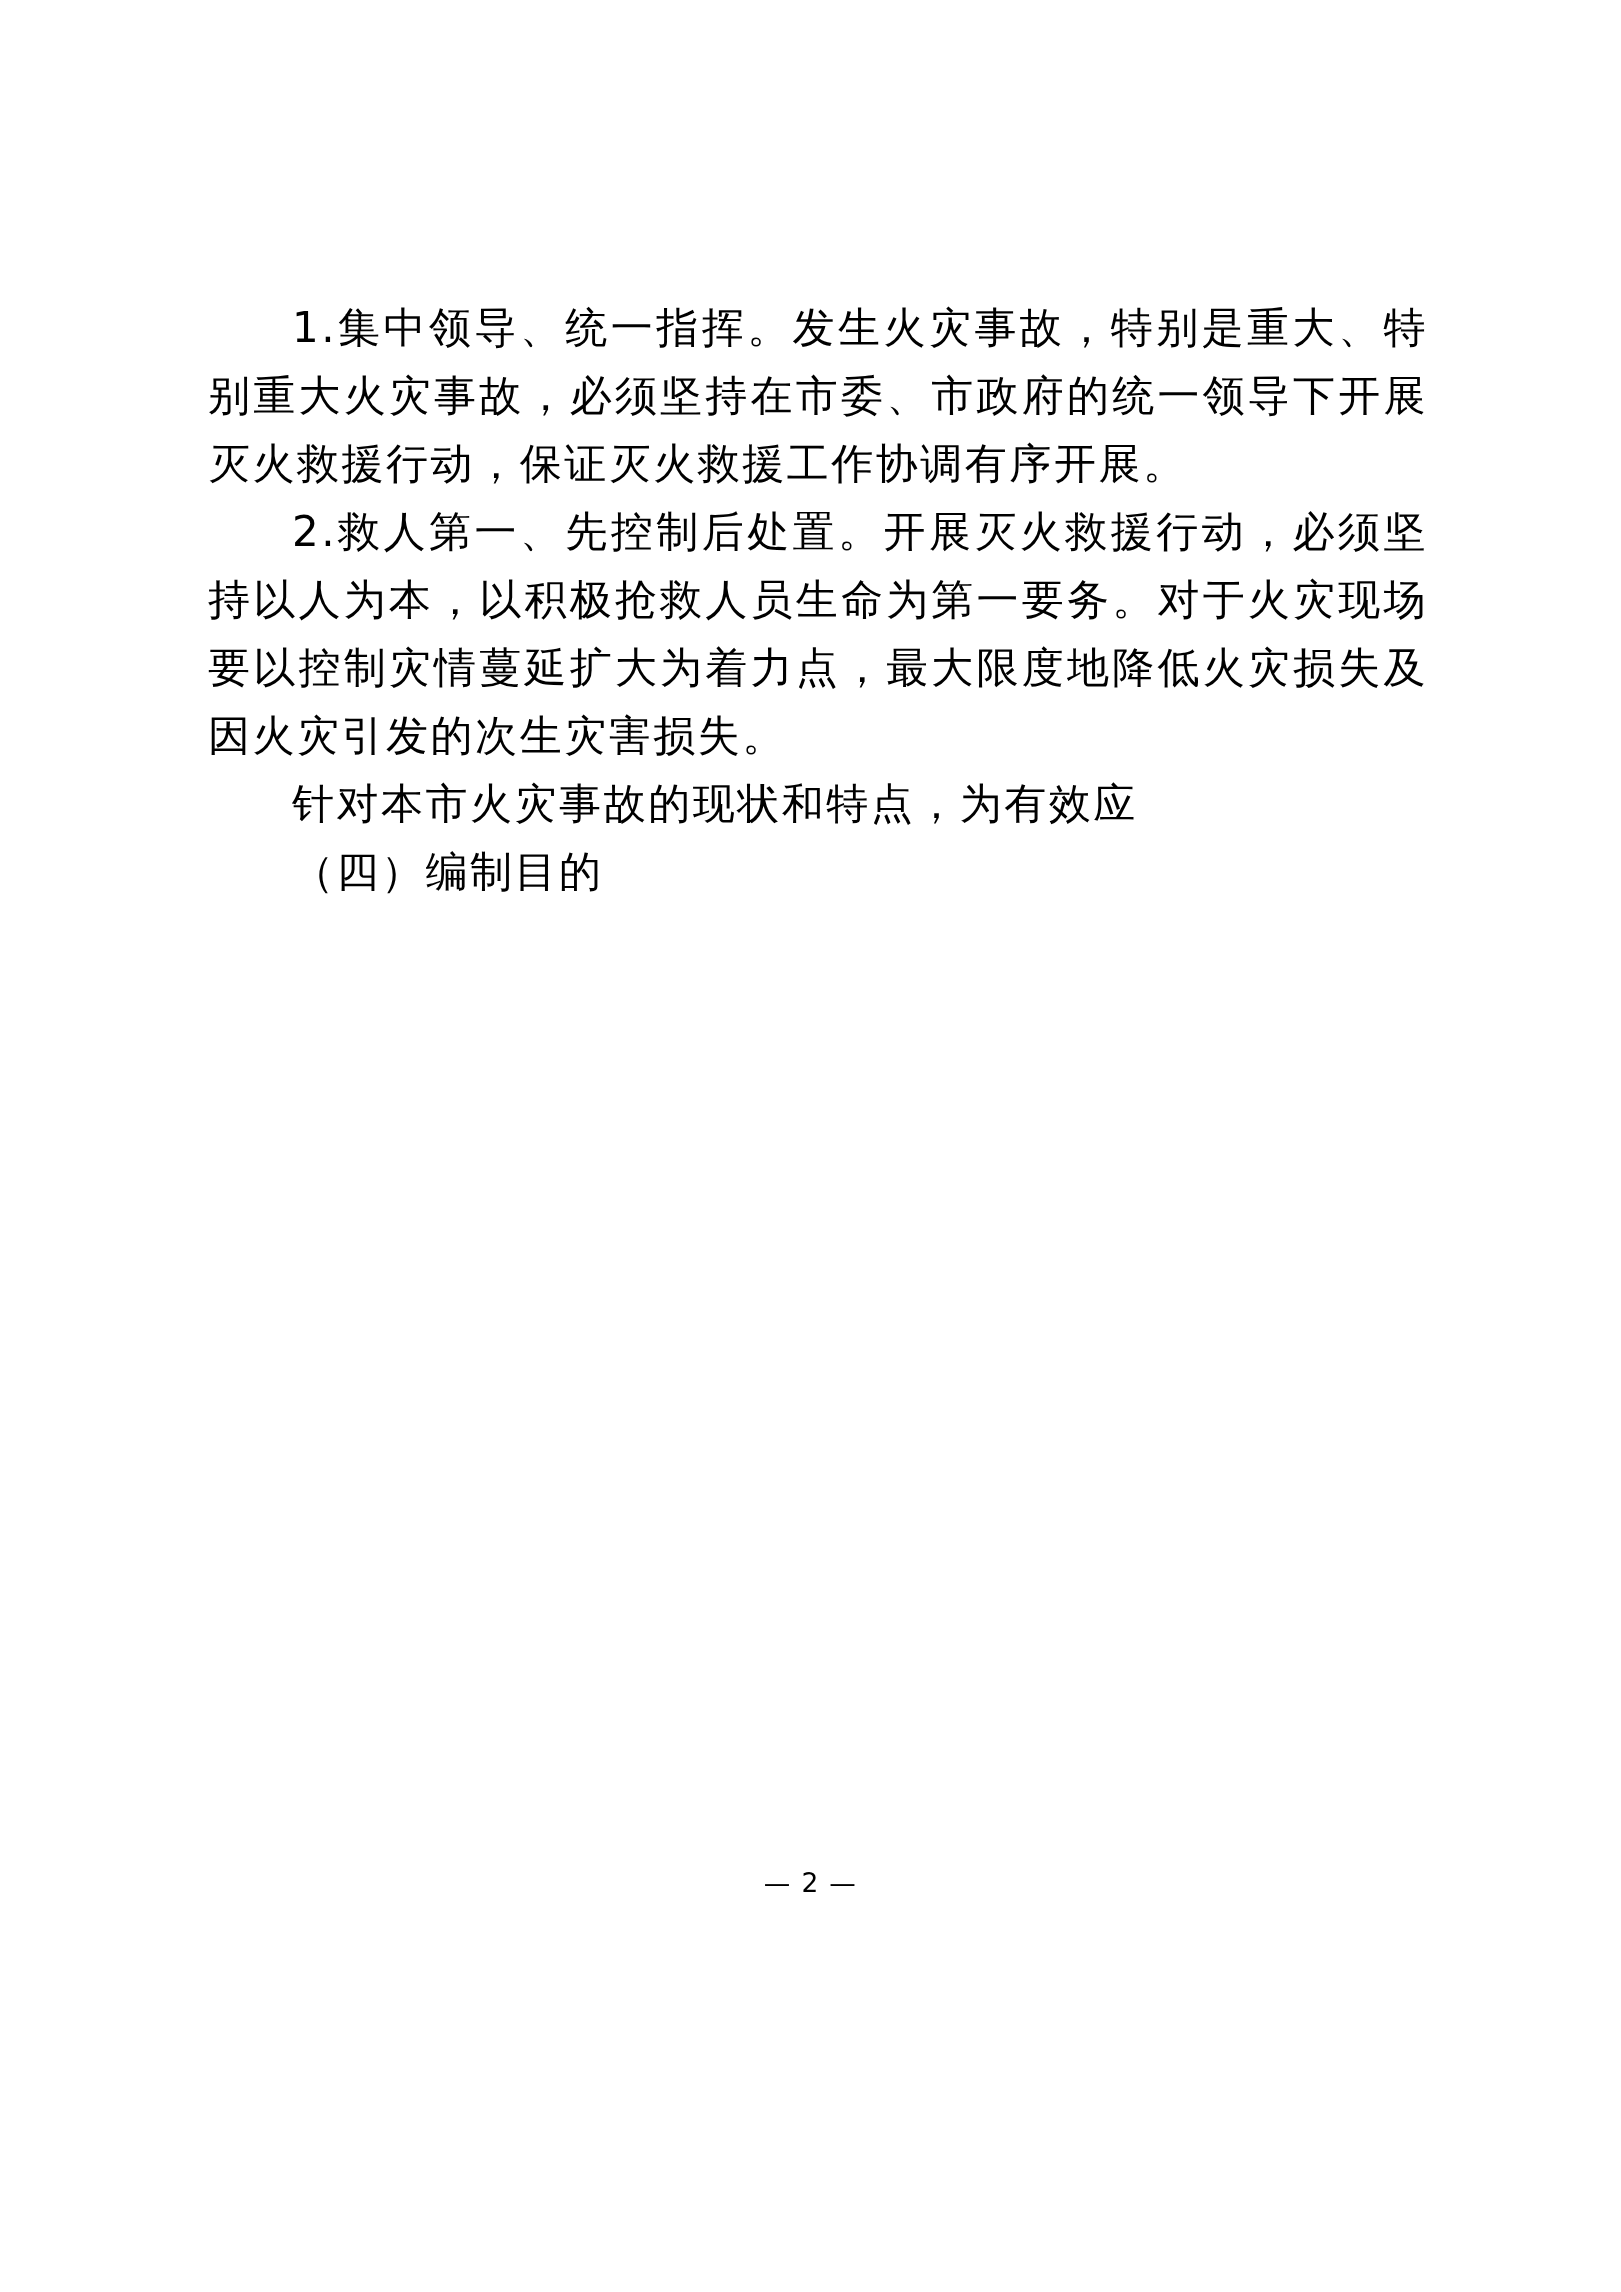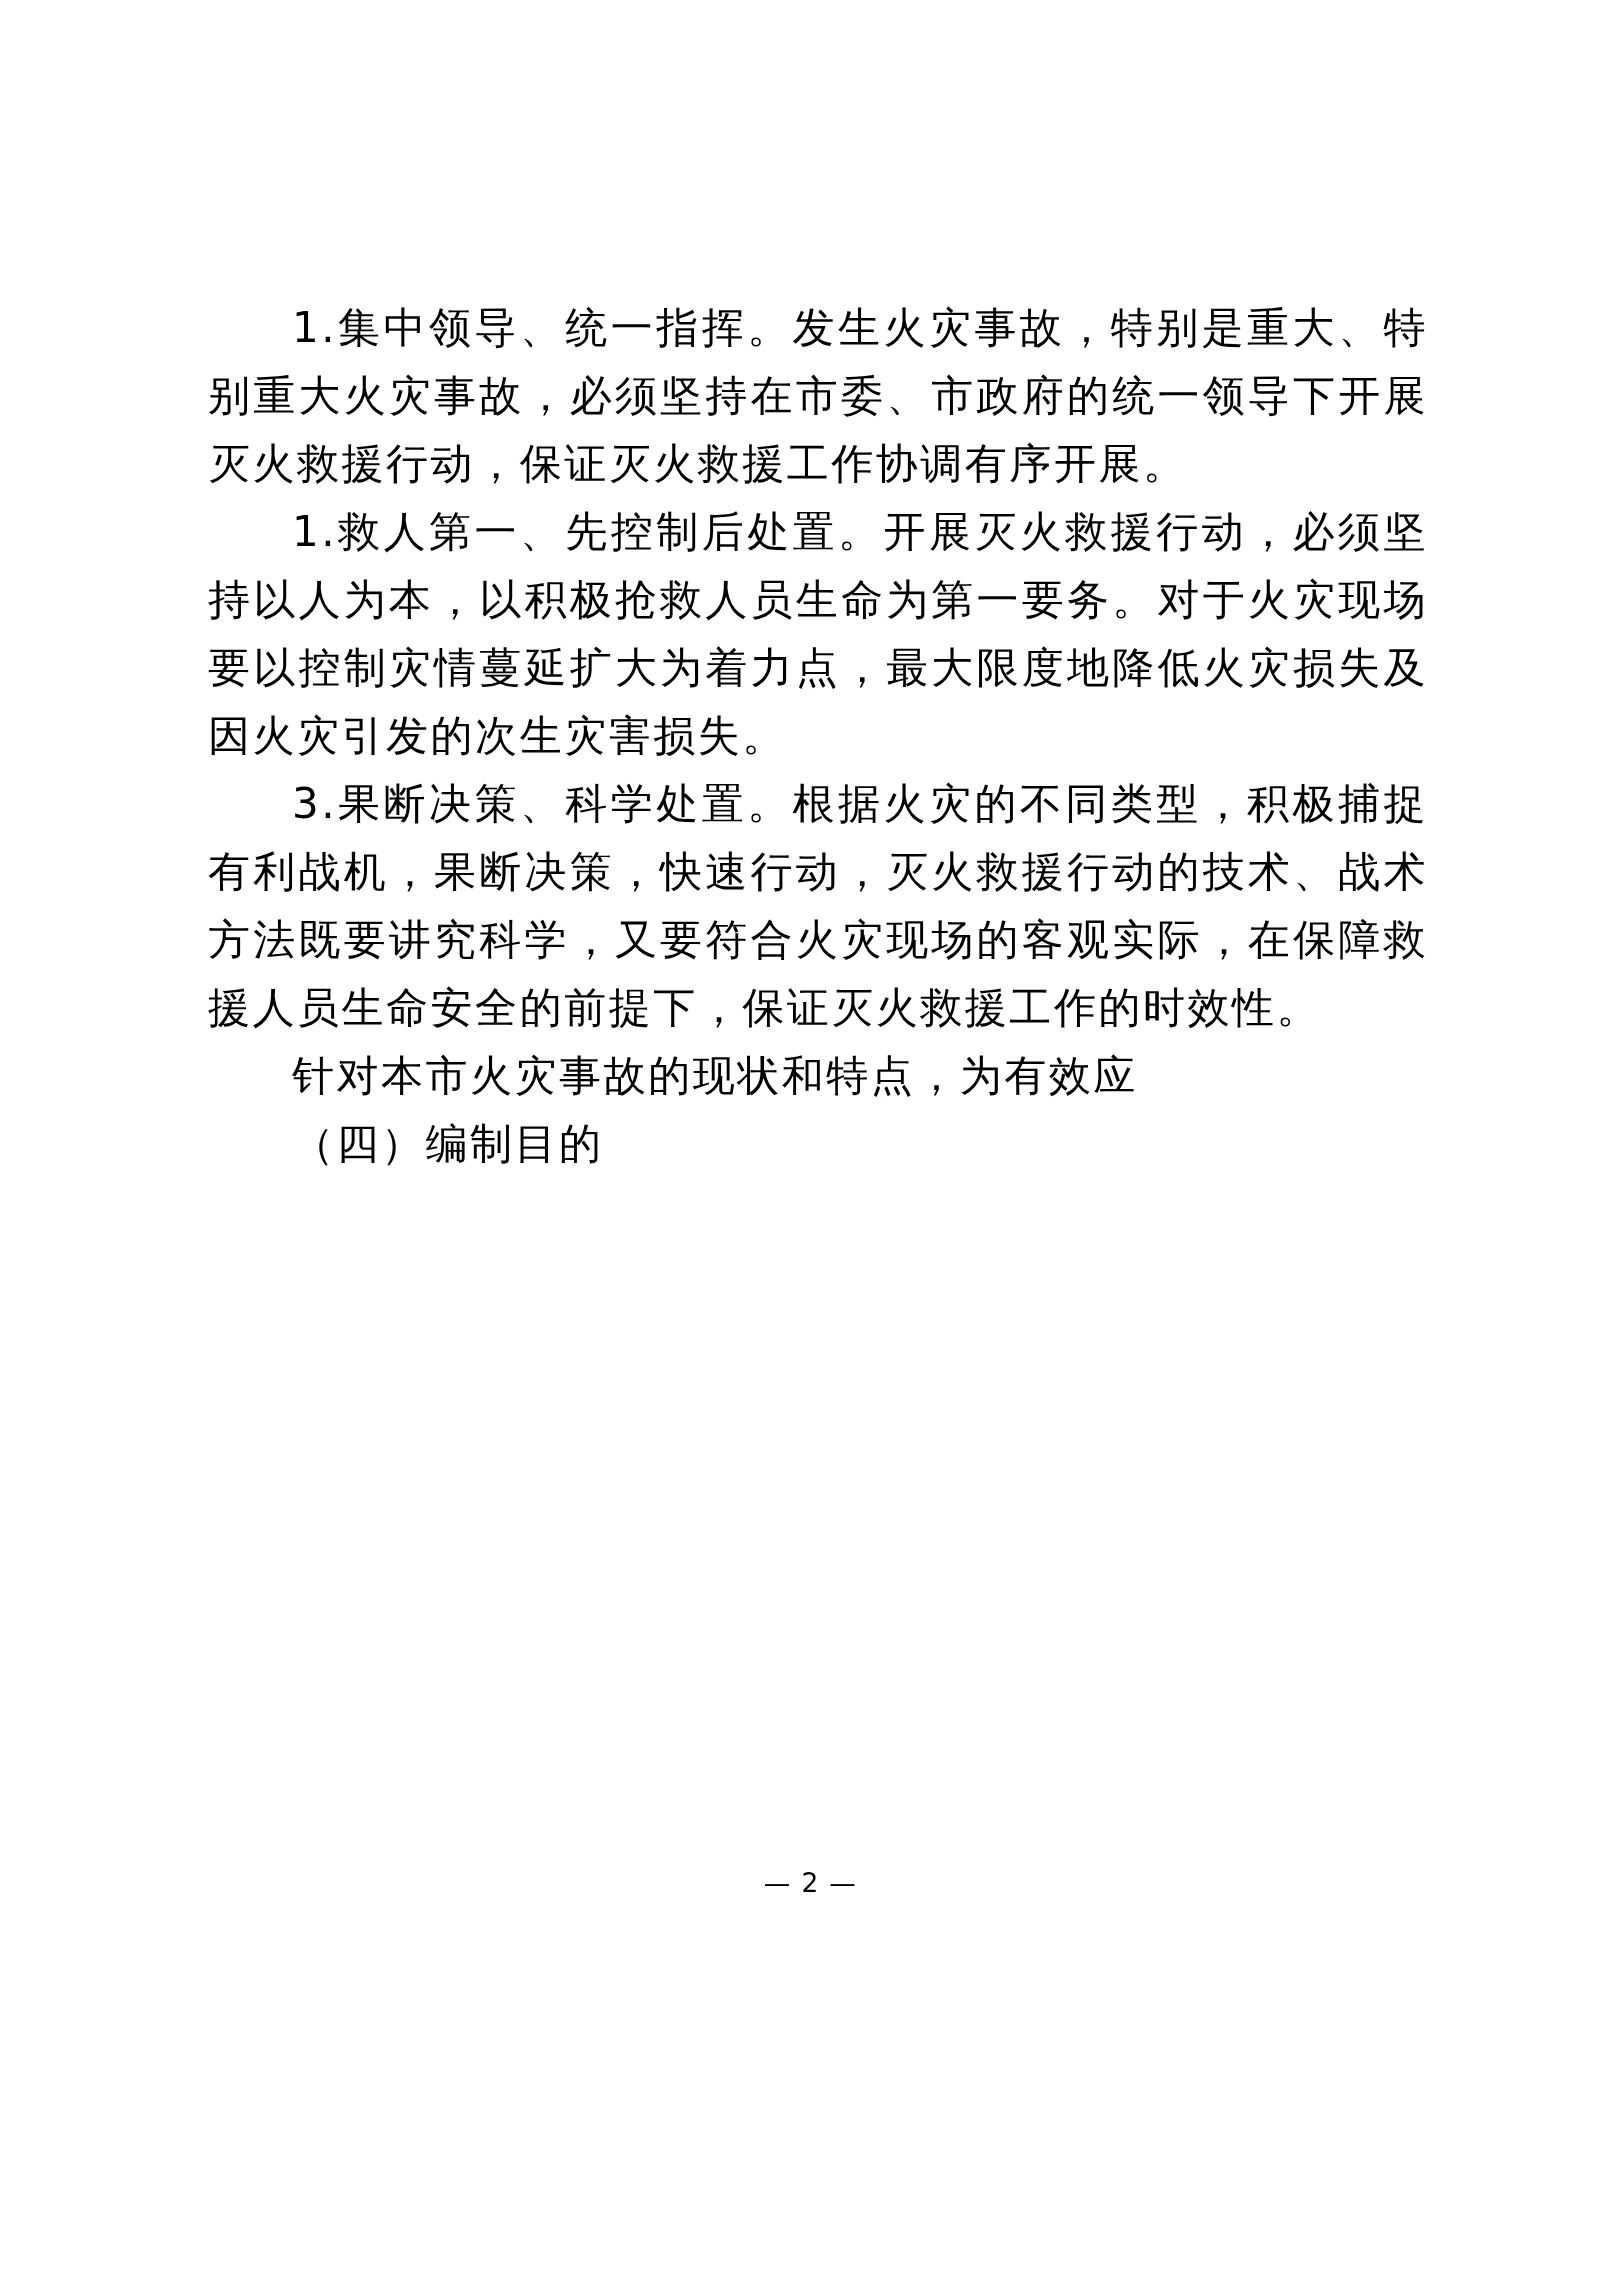--- a/index.html
+++ b/index.html
@@ -56,20 +56,19 @@
     color: #000000;
     font-family: "DejaVu Sans", "Liberation Sans", sans-serif;
   }
 </style>
 </head>
 <body>
 
 <div class="page">
   <div class="content">
     <p class="para">1.集中领导、统一指挥。发生火灾事故，特别是重大、特别重大火灾事故，必须坚持在市委、市政府的统一领导下开展灭火救援行动，保证灭火救援工作协调有序开展。</p>
-    <p class="para">1.救人第一、先控制后处置。开展灭火救援行动，必须坚持以人为本，以积极抢救人员生命为第一要务。对于火灾现场要以控制灾情蔓延扩大为着力点，最大限度地降低火灾损失及因火灾引发的次生灾害损失。</p>
-    <p class="para">3.果断决策、科学处置。根据火灾的不同类型，积极捕捉有利战机，果断决策，快速行动，灭火救援行动的技术、战术方法既要讲究科学，又要符合火灾现场的客观实际，在保障救援人员生命安全的前提下，保证灭火救援工作的时效性。</p>
+    <p class="para">2.救人第一、先控制后处置。开展灭火救援行动，必须坚持以人为本，以积极抢救人员生命为第一要务。对于火灾现场要以控制灾情蔓延扩大为着力点，最大限度地降低火灾损失及因火灾引发的次生灾害损失。</p>
     <p class="para">针对本市火灾事故的现状和特点，为有效应</p>
     <p class="para">（四）编制目的</p>
   </div>
   <div class="footer">— 2 —</div>
 </div>
 
 
 </body></html>

